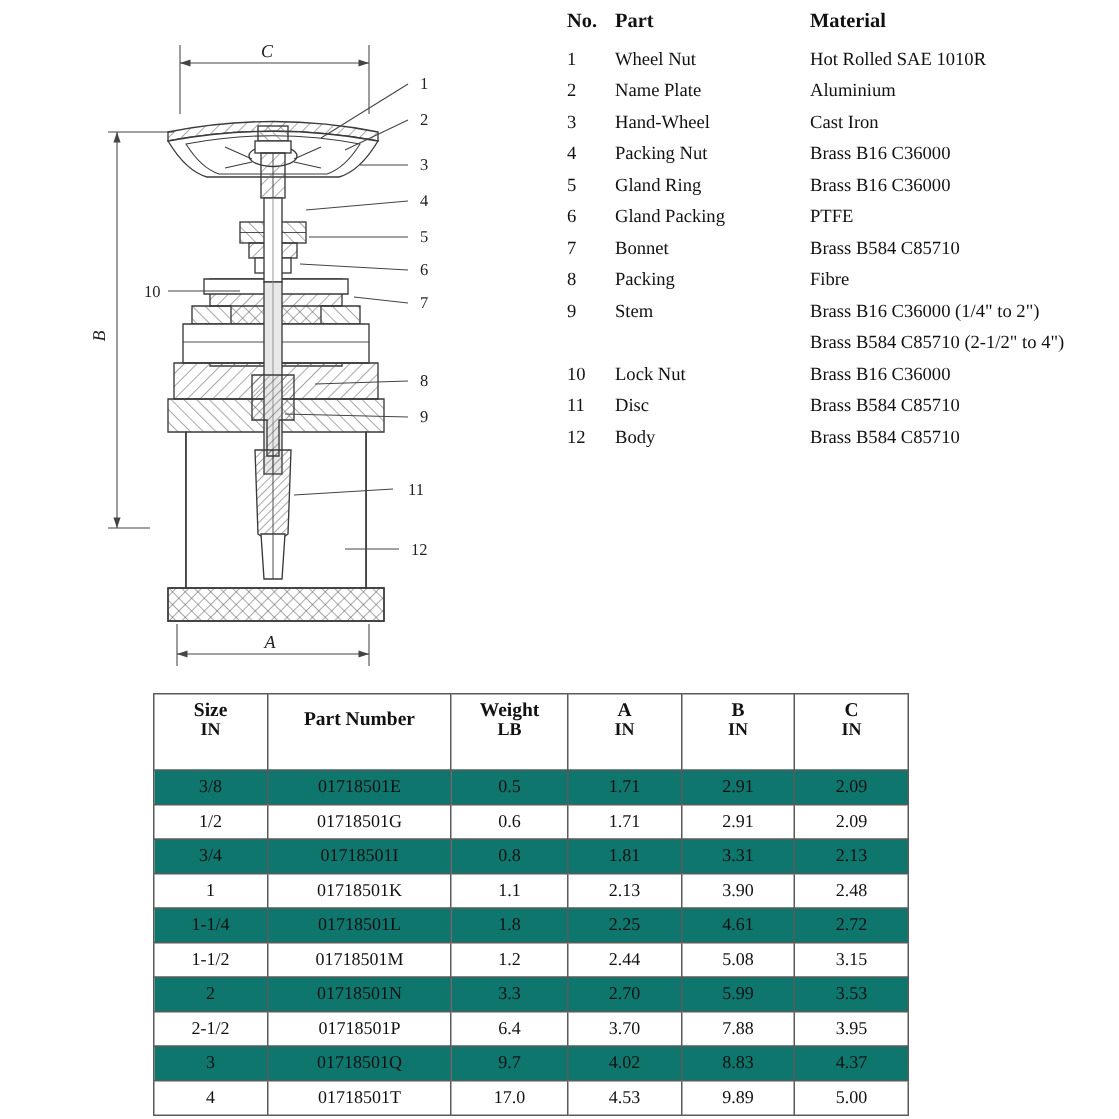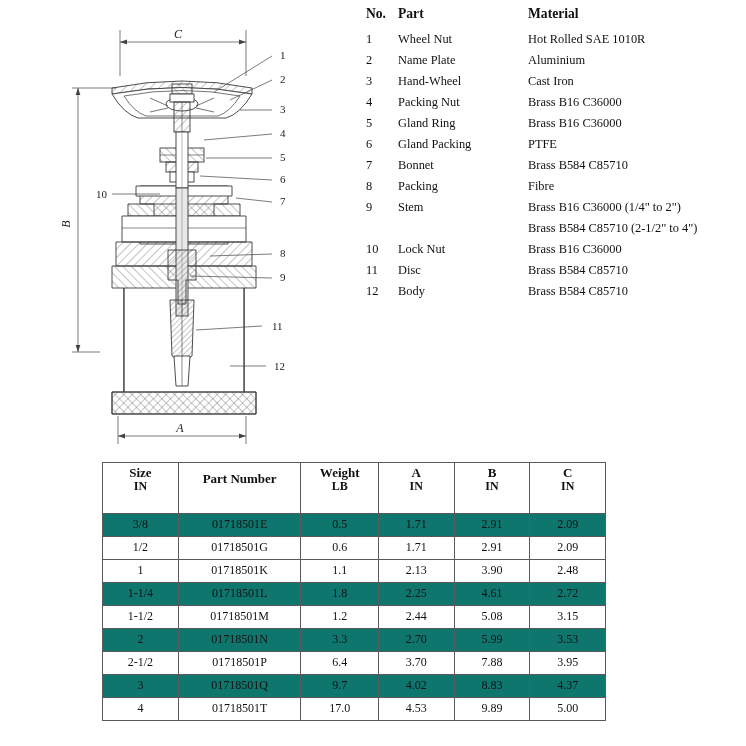--- a/index.html
+++ b/index.html
@@ -22,21 +22,21 @@
     left: 0;
     top: 0;
     width: 360px;
     height: 452px;
   }
   #drawing svg { display: block; }
 
   
   #parts {
     position: absolute;
-    left: 360px;
+    left: 372px;
     top: 6px;
     width: 368px;
   }
   #parts table {
     border-collapse: collapse;
     width: 100%;
     font-size: 12.4px;
   }
   #parts th {
     text-align: left;
@@ -350,20 +350,28 @@
         <td>2.09</td>
       </tr>
       <tr>
         <td>1/2</td>
         <td>01718501G</td>
         <td>0.6</td>
         <td>1.71</td>
         <td>2.91</td>
         <td>2.09</td>
       </tr>
+      <tr class="alt">
+        <td>3/4</td>
+        <td>01718501I</td>
+        <td>0.8</td>
+        <td>1.81</td>
+        <td>3.31</td>
+        <td>2.13</td>
+      </tr>
       <tr>
         <td>1</td>
         <td>01718501K</td>
         <td>1.1</td>
         <td>2.13</td>
         <td>3.90</td>
         <td>2.48</td>
       </tr>
       <tr class="alt">
         <td>1-1/4</td>

